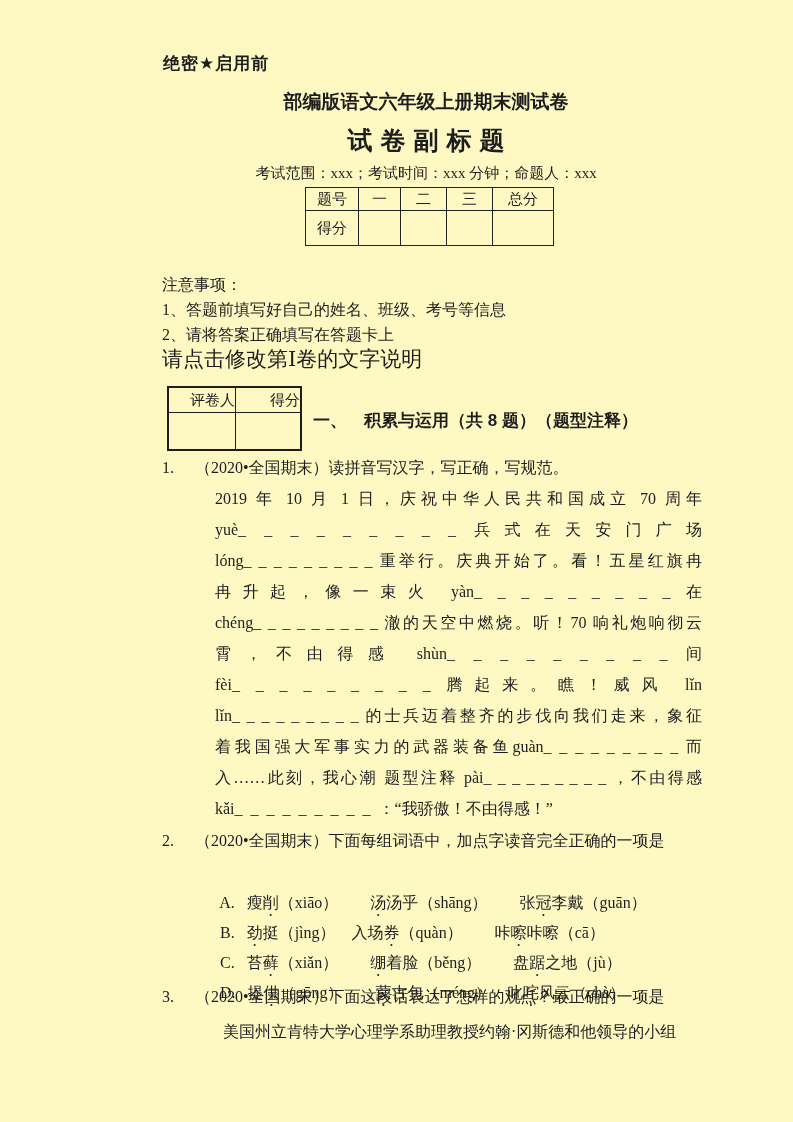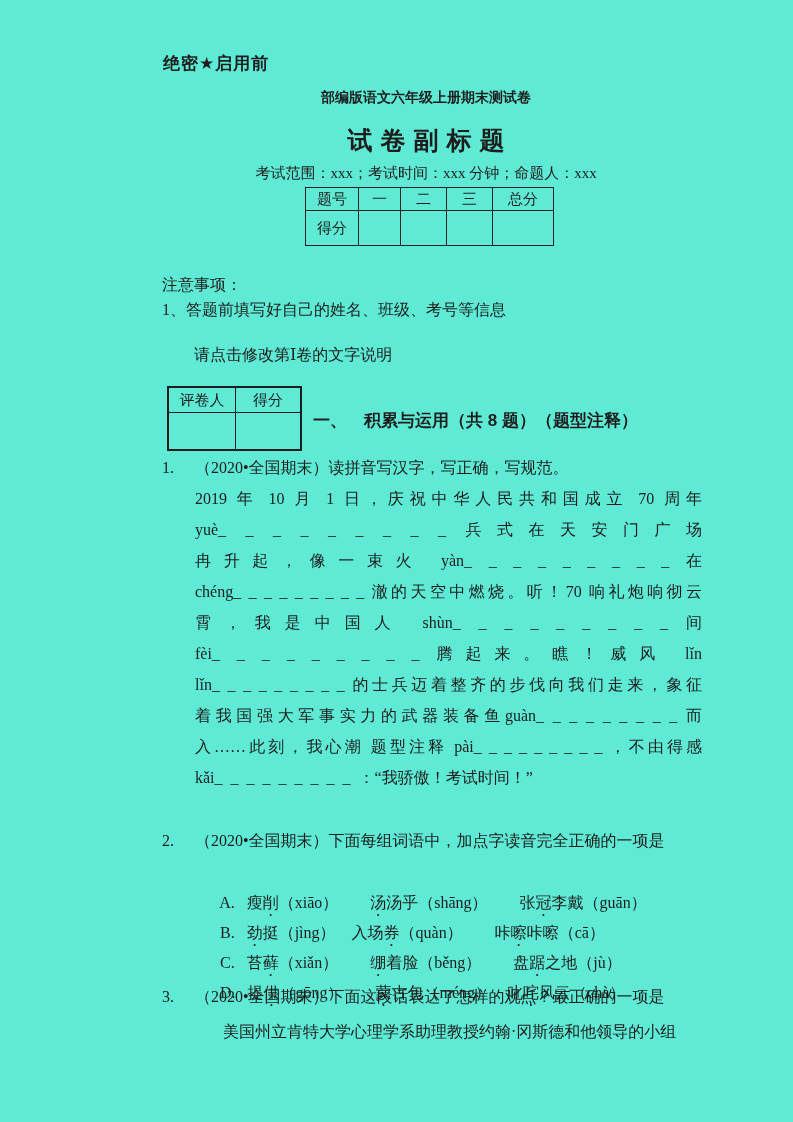--- a/index.html
+++ b/index.html
@@ -1,51 +1,51 @@
 <!DOCTYPE html>
 <html><head>
 <meta charset="utf-8">
 <style>
   html,body { margin:0; padding:0; background:#ffffff; }
   .page {
-    position:relative; width:793px; height:1122px; background:#5eead4;
+    position:relative; width:793px; height:1122px; background:#fef9c3;
     font-family:"Liberation Serif","DejaVu Serif",serif;
     color:#1d1d1d; overflow:hidden;
   }
   .hei { font-family:"Liberation Sans","DejaVu Sans",sans-serif; font-weight:700; }
 
   .classification { position:absolute; left:163px; top:52px; font-size:17px; letter-spacing:1px; }
-  .title    { position:absolute; left:157px; top:89px;  width:538px; text-align:center; font-size:14px;font-family:Liberation Serif, serif; }
+  .title    { position:absolute; left:157px; top:89px;  width:538px; text-align:center; font-size:19px;font-family:Liberation Serif, serif; }
   .subtitle { position:absolute; left:157px; top:124px; width:538px; text-align:center; font-size:25px; letter-spacing:8px; text-indent:8px; }
   .exam-info{ position:absolute; left:157px; top:164px; width:538px; text-align:center; font-size:15px; }
 
   table { border-collapse:collapse; }
   .score-table { position:absolute; left:305px; top:187px; font-size:15px;padding-left:8px; }
   .score-table td { border:1.6px solid #222; text-align:center; padding:0; }
   .score-table tr.hdr td { height:22px; }
   .score-table tr.val td { height:34px; }
   .sc1 { width:52px; } .sc2 { width:41px; } .sc3 { width:45px; } .sc4 { width:45px; } .sc5 { width:60px; }
 
   .notes { position:absolute; left:162px; top:243px; font-size:16px; line-height:25px;margin-top:29px; }
-  .edit-hint { position:absolute; left:162px; top:345px; font-size:16px; cursor:text;margin-left:32px; }
+  .edit-hint { position:absolute; left:162px; top:345px; font-size:21px; cursor:text; }
 
   .grader-table { position:absolute; left:167px; top:386px; font-size:15px; border:2.2px solid #1d1d1d; }
-  .grader-table td { border:1.2px solid #1d1d1d; text-align:center; padding:0; }
+  .grader-table td { border:1.2px solid #1d1d1d; text-align:right; padding:0; }
   .grader-table tr.hdr td { height:24px; }
   .grader-table tr.val td { height:36px; }
   .gc1 { width:66px; } .gc2 { width:64px; }
 
   .section-heading { position:absolute; left:313px; top:409px; font-size:17px; }
 
   .question { position:absolute; left:162px; width:540px; display:flex; font-size:16px; line-height:22px; }
   .qnum { flex:none; width:33px; }
   .q1 { top:457px; } .q2 { top:830px; } .q3 { top:986px; }
 
   .para1 { position:absolute; left:195px; top:483px; width:507px; font-size:16px; }
-  .para1 .pline { height:31px; line-height:31px; overflow:hidden; }
+  .para1 .pline { height:31px; line-height:31px; overflow:hidden;margin-left:20px; }
   .para1 .jline { text-align:justify; text-align-last:justify; }
 
   .options { position:absolute; left:196px; top:858px; font-size:16px; }
   .opt-row { height:30px; line-height:30px; white-space:pre; }
   .opt-label { margin-right:12px; }
 
   .para3 { position:absolute; left:195px; top:1016px; width:507px; font-size:16px; line-height:31px; text-indent:28px; }
 
   .em-dot {
     -webkit-text-emphasis:filled dot; -webkit-text-emphasis-position:under right;
@@ -77,20 +77,21 @@
       <td></td>
       <td></td>
       <td></td>
     </tr>
   </tbody>
     </table>
 
   <div class="notes">
     <div>注意事项：</div>
     <div>1、答题前填写好自己的姓名、班级、考号等信息</div>
+    <div>2、请将答案正确填写在答题卡上</div>
   </div>
 
   <div class="edit-hint">请点击修改第Ⅰ卷的文字说明</div>
 
   <table class="grader-table">
     <tbody>
         <tr class="hdr">
       <td class="gc1">评卷人</td>
       <td class="gc2">得分</td>
     </tr>
@@ -104,28 +105,29 @@
   <div class="section-heading hei">一、　积累与运用（共 8 题）（题型注释）</div>
 
   <div class="question q1">
     <span class="qnum">1.</span>
     <span class="qstem">（2020•全国期末）读拼音写汉字，写正确，写规范。</span>
   </div>
 
   <div class="para1">
     <div class="pline jline">2019 年 10 月 1 日，庆祝中华人民共和国成立 70 周年</div>
     <div class="pline jline">yuè_ _ _ _ _ _ _ _ _ 兵式在天安门广场</div>
+    <div class="pline jline">lóng_ _ _ _ _ _ _ _ _ 重举行。庆典开始了。看！五星红旗冉</div>
     <div class="pline jline">冉升起，像一束火 yàn_ _ _ _ _ _ _ _ _ 在</div>
     <div class="pline jline">chéng_ _ _ _ _ _ _ _ _ 澈的天空中燃烧。听！70 响礼炮响彻云</div>
-    <div class="pline jline">霄，我是中国人 shùn_ _ _ _ _ _ _ _ _ 间</div>
+    <div class="pline jline">霄，不由得感 shùn_ _ _ _ _ _ _ _ _ 间</div>
     <div class="pline jline">fèi_ _ _ _ _ _ _ _ _ 腾起来。瞧！威风 lǐn</div>
     <div class="pline jline">lǐn_ _ _ _ _ _ _ _ _ 的士兵迈着整齐的步伐向我们走来，象征</div>
     <div class="pline jline">着我国强大军事实力的武器装备鱼guàn_ _ _ _ _ _ _ _ _ 而</div>
     <div class="pline jline">入……此刻，我心潮 题型注释 pài_ _ _ _ _ _ _ _ _ ，不由得感</div>
-    <div class="pline">kǎi_ _ _ _ _ _ _ _ _ ：“我骄傲！考试时间！”</div>
+    <div class="pline">kǎi_ _ _ _ _ _ _ _ _ ：“我骄傲！不由得感！”</div>
   </div>
 
   <div class="question q2">
     <span class="qnum">2.</span>
     <span class="qstem">（2020•全国期末）下面每组词语中，加点字读音完全正确的一项是</span>
   </div>
 
   <div class="options">
     <div class="opt-row">
       <span class="opt-label">A.</span><span>瘦<span class="em-dot">削</span>（xiāo）　　<span class="em-dot">汤</span>汤乎（shāng）　　张<span class="em-dot">冠</span>李戴（guān）</span>

